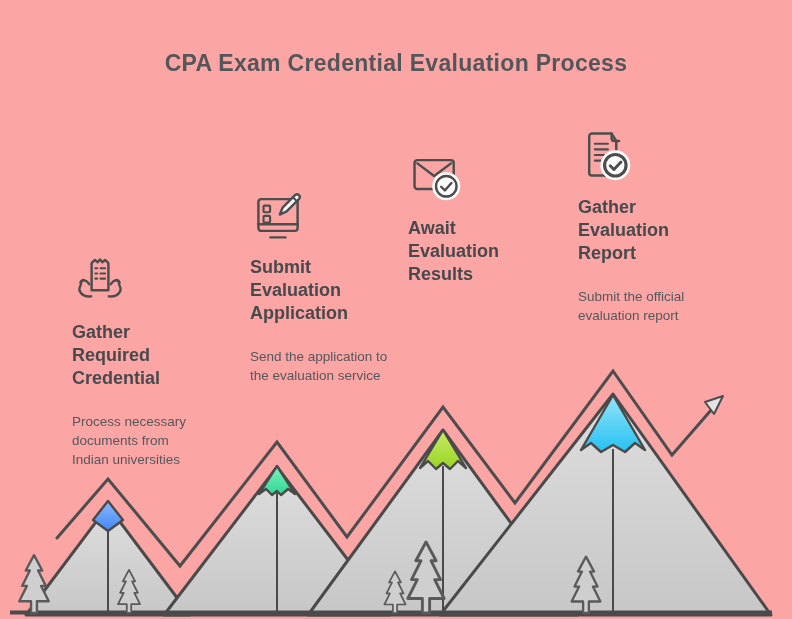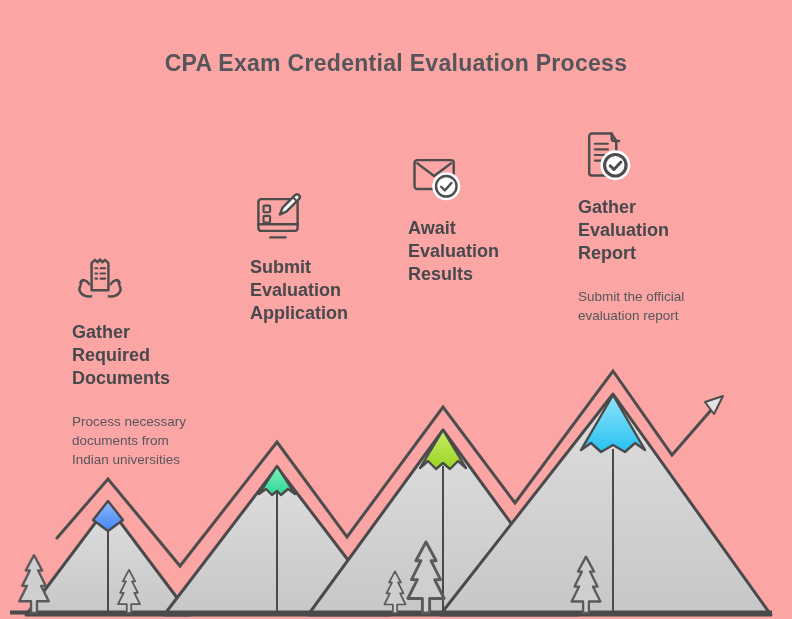--- a/index.html
+++ b/index.html
@@ -104,35 +104,36 @@
       <g stroke-width="2.2">
         <path d="M25,17.5 h2 M30.5,17.5 h5"></path>
         <path d="M25,23 h2 M30.5,23 h5"></path>
         <path d="M25,28.5 h2 M30.5,28.5 h5"></path>
       </g>
       <path d="M20.5,47.5 c-4.5,0.5 -8.5,-0.7 -10.8,-3.4 c-1.9,-2.2 -2.2,-5 -0.9,-7.4 c0.6,-1.1 0.8,-2.3 0.9,-3.5 c0.2,-1.9 1.7,-3.2 3.5,-2.9 c2.4,0.4 4,2.2 5.3,4.2"></path>
       <path d="M12,30 q-2.5,0.6 -3,2.8"></path>
       <path d="M39.5,47.5 c4.5,0.5 8.5,-0.7 10.8,-3.4 c1.9,-2.2 2.2,-5 0.9,-7.4 c-0.6,-1.1 -0.8,-2.3 -0.9,-3.5 c-0.2,-1.9 -1.7,-3.2 -3.5,-2.9 c-2.4,0.4 -4,2.2 -5.3,4.2"></path>
       <path d="M48,30 q2.5,0.6 3,2.8"></path>
     </svg>
-    <div class="step-title">Gather Required Documents</div>
+    <div class="step-title">Gather Required Credential</div>
     <div class="step-desc">Process necessary documents from Indian universities</div>
   </div>
 
   <div class="step step2">
     <svg class="icon" viewBox="0 0 60 60" fill="none" stroke="#4d4d4d" stroke-width="2.6" stroke-linecap="round" stroke-linejoin="round">
       <rect x="9" y="13" width="42" height="34" rx="3"></rect>
       <path d="M9,40 h42"></path>
       <path d="M22,54 h16"></path>
       <rect x="14.5" y="20" width="7" height="7" rx="1" stroke-width="2.3"></rect>
       <rect x="14.5" y="31" width="7" height="7" rx="1" stroke-width="2.3"></rect>
       <path d="M32,29.5 L35,22 L48.5,8.5 a3,3 0 0 1 4.2,4.2 L39.2,26.2 Z" fill="#ffffff"></path>
       <path d="M46,11 l4.2,4.2" stroke-width="2.2"></path>
     </svg>
     <div class="step-title">Submit Evaluation Application</div>
+    <div class="step-desc">Send the application to the evaluation service</div>
   </div>
 
   <div class="step step3">
     <svg class="icon" viewBox="0 0 60 60" fill="none" stroke="#4d4d4d" stroke-width="2.6" stroke-linecap="round" stroke-linejoin="round">
       <rect x="7" y="13" width="42" height="31" rx="3"></rect>
       <path d="M10,16.5 L28,30 L46,16.5"></path>
       <circle cx="41" cy="41" r="15" fill="#ffffff" stroke="none"></circle>
       <circle cx="41" cy="41" r="11" fill="#ffffff"></circle>
       <path d="M35.5,41.5 l4,4 l7,-8"></path>
     </svg>

